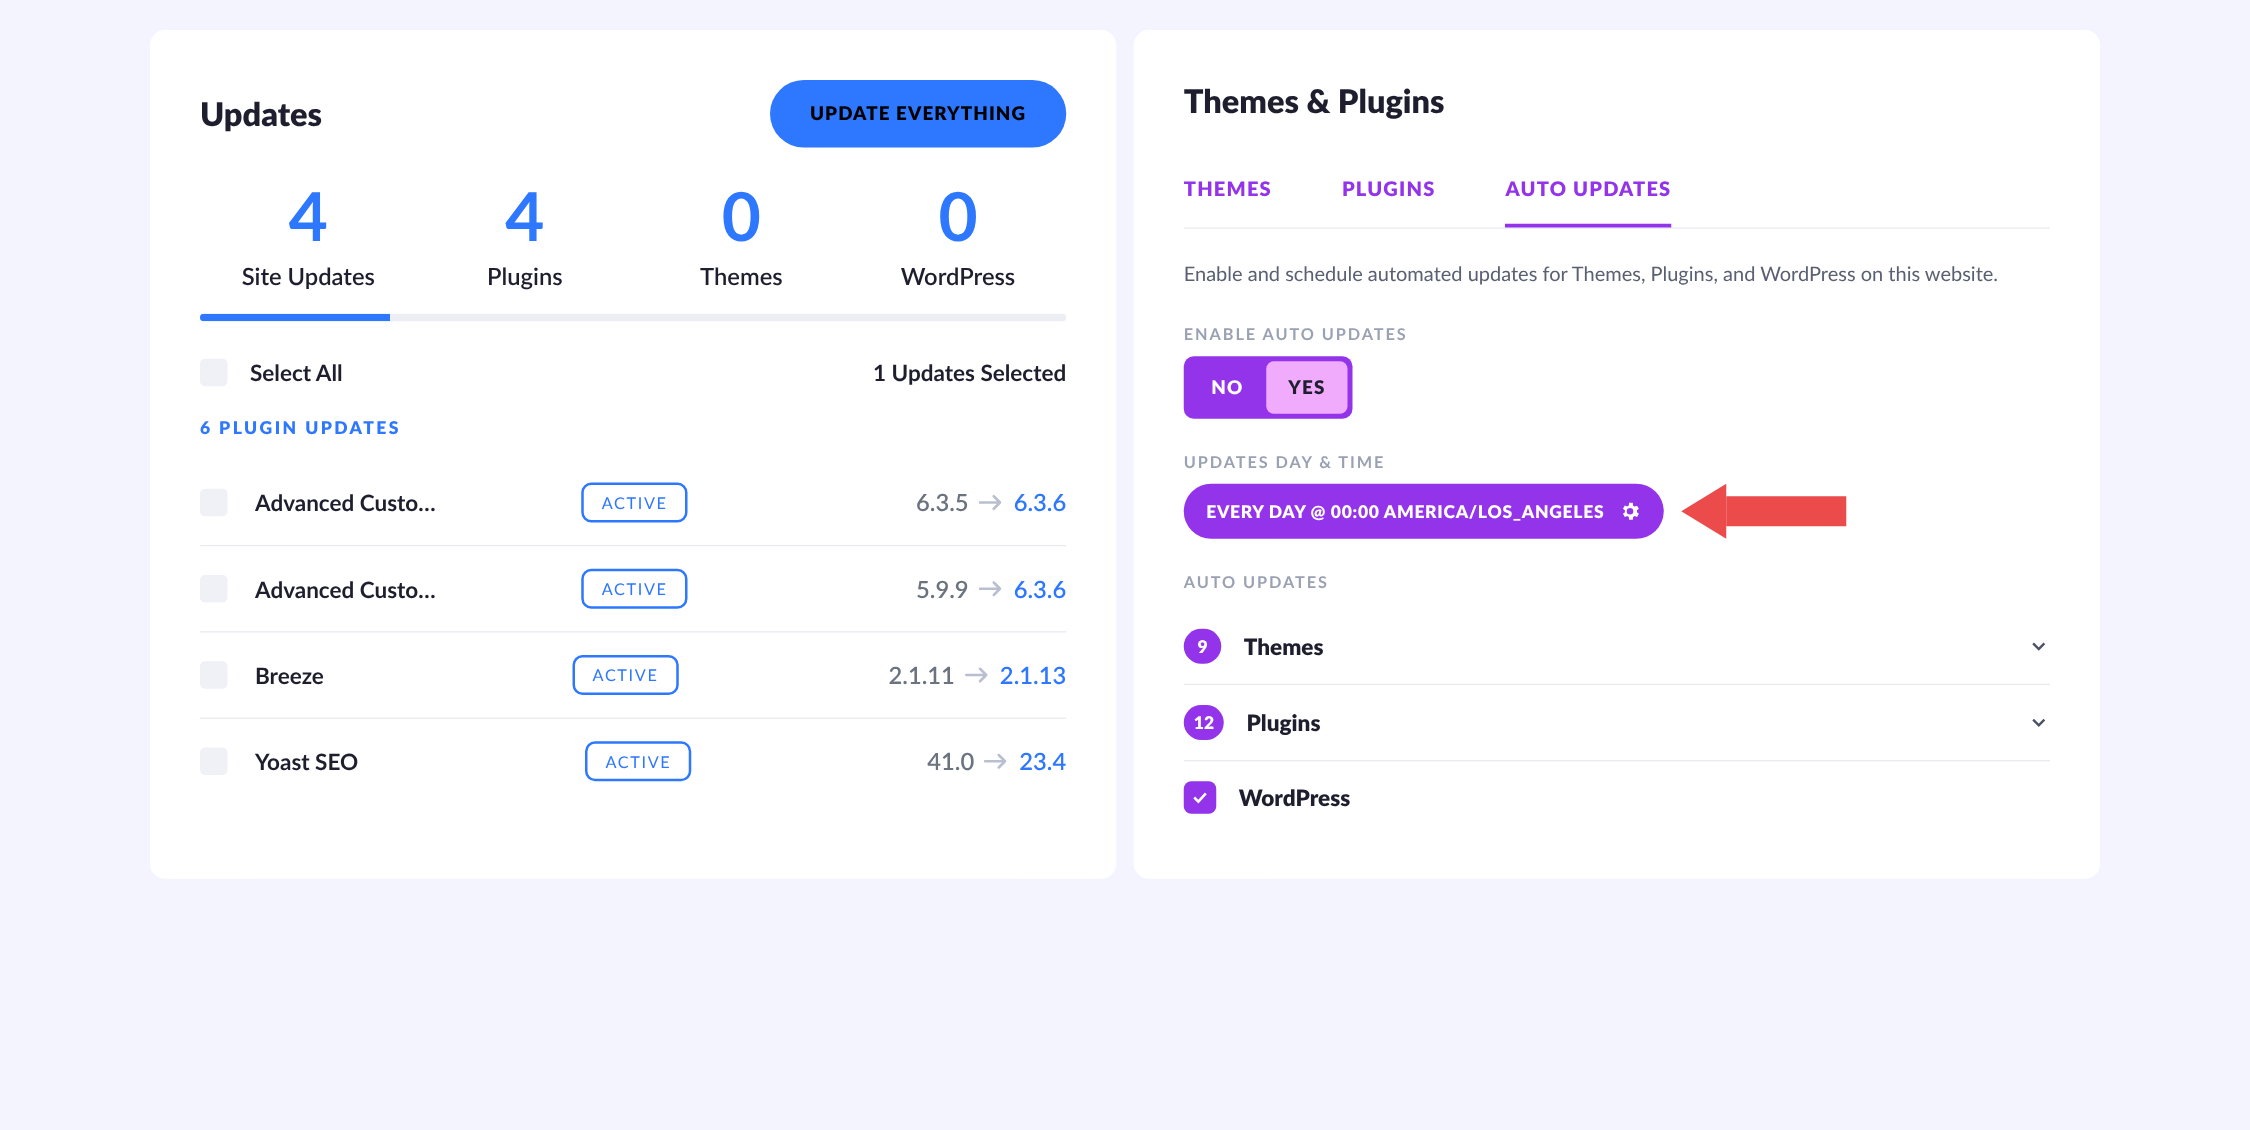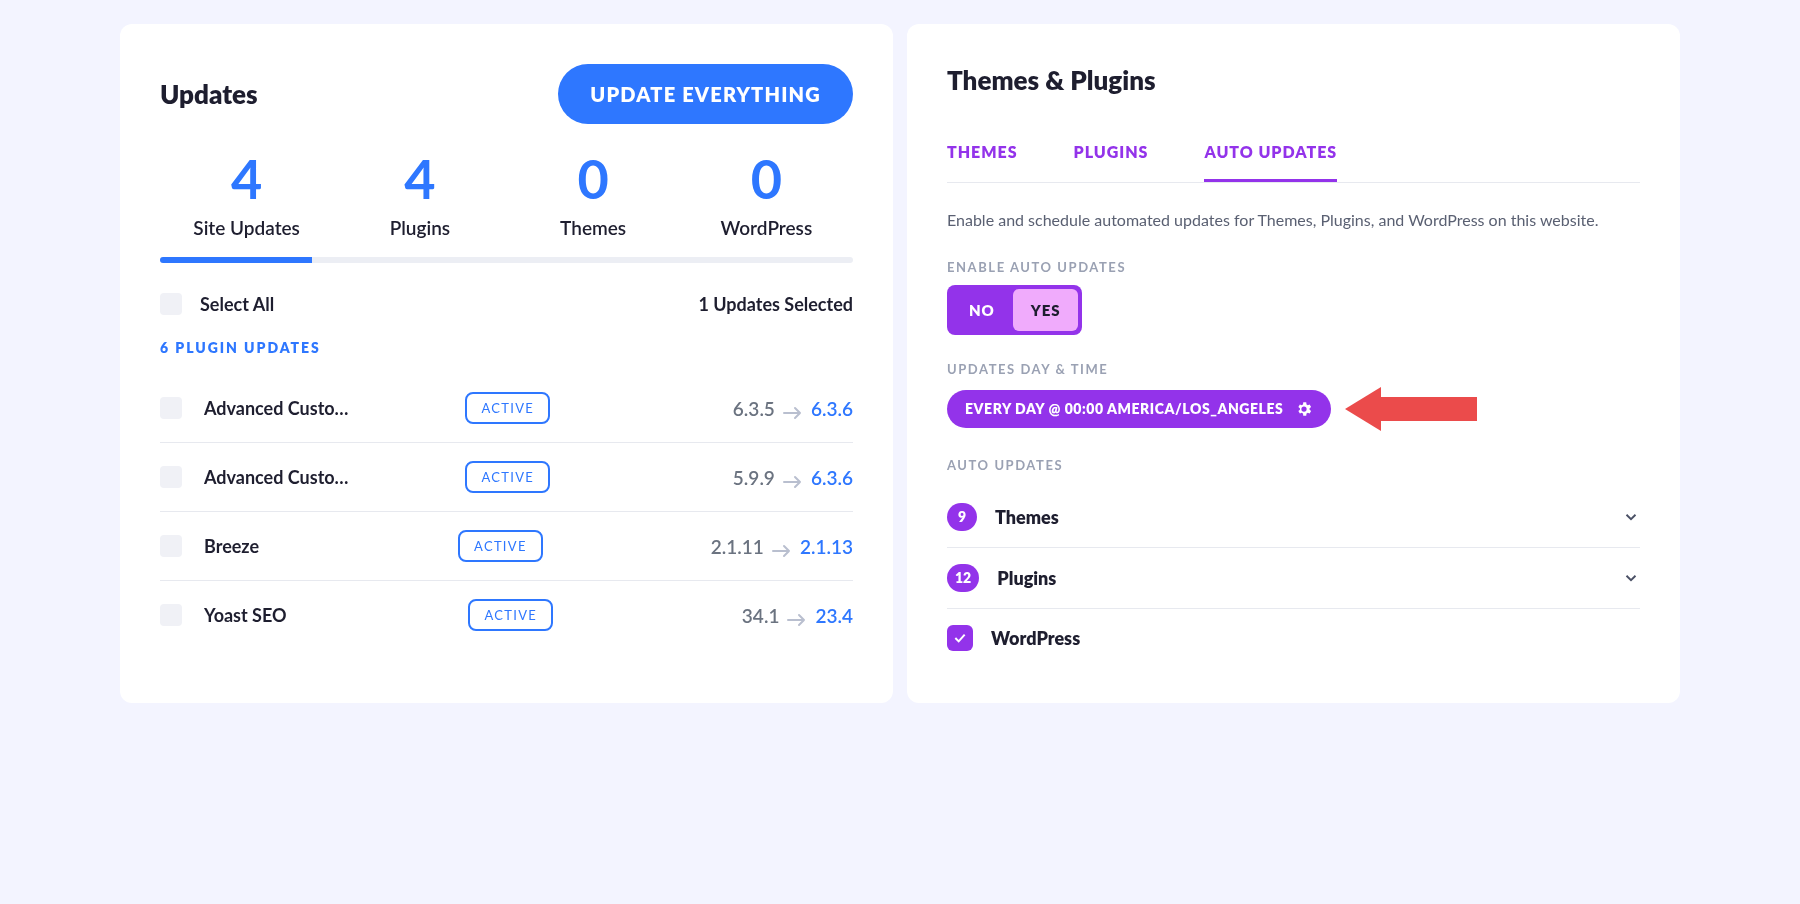--- a/index.html
+++ b/index.html
@@ -13,52 +13,52 @@
     --bg:#f3f4ff;
     --arrow-red:#eb4b4b;
   }
   *{box-sizing:border-box;font-family:Lato,Helvetica,Arial,sans-serif}
   body{margin:0;background:var(--bg);padding:24px 32px}
   .wrap{display:flex;gap:14px;max-width:1560px;margin:0 auto}
   .card{background:#fff;border-radius:12px;flex:1;padding:40px 40px 36px 40px;min-width:0}
   h2{margin:0;font-size:26px;font-weight:800;color:var(--text)}
   
   .lc-head{display:flex;align-items:center;justify-content:space-between;margin-bottom:28px}
-  .btn-blue{background:var(--blue);color:#ffffff;border:none;border-radius:999px;padding:18px 32px;font-weight:800;letter-spacing:.06em;font-size:20px;cursor:pointer}
+  .btn-blue{background:var(--blue);color:#000000;border:none;border-radius:999px;padding:18px 32px;font-weight:800;letter-spacing:.06em;font-size:15px;cursor:pointer}
   .stats{display:flex;justify-content:space-between;text-align:center;margin-bottom:18px}
   .stat{flex:1}
   .stat .num{color:var(--blue);font-size:54px;font-weight:700;line-height:1}
   .stat .lab{margin-top:10px;font-size:19px;color:var(--text);font-weight:600}
   .prog{height:6px;background:#eceef4;border-radius:3px;overflow:hidden;margin-bottom:30px}
   .prog>span{display:block;height:100%;background:var(--blue);width:22%}
   .selrow{display:flex;align-items:flex-start;justify-content:space-between;margin-bottom:24px}
   .sel-left{display:flex;align-items:center;gap:18px;font-size:18px;font-weight:700;color:var(--text)}
   .chk{width:22px;height:22px;border-radius:4px;background:#f0f1f6}
   .sel-right{font-size:18px;font-weight:700;color:var(--text)}
   .section-label{color:var(--blue);font-weight:800;letter-spacing:.14em;font-size:14px;margin-bottom:18px}
   .urow{display:flex;align-items:center;padding:18px 0;border-bottom:1px solid var(--line)}
   .urow:last-child{border-bottom:none}
   .urow .chk{margin-right:22px;flex:0 0 auto}
   .uname{flex:0 0 170px;font-size:18px;font-weight:700;color:var(--text);white-space:nowrap;overflow:hidden;text-overflow:ellipsis}
   .ubadge{margin-left:auto;margin-right:auto;color:var(--blue);border:2px solid var(--blue);border-radius:8px;padding:6px 14px;font-weight:400;letter-spacing:.1em;font-size:13px}
-  .uver{margin-left:auto;font-size:19px;font-weight:600;color:#4a5065;display:flex;align-items:flex-end;gap:8px;white-space:nowrap}
+  .uver{margin-left:auto;font-size:19px;font-weight:600;color:#4a5065;display:flex;align-items:center;gap:8px;white-space:nowrap}
   .uver .cur{color:#6b7380}
   .uver .to{color:var(--blue)}
   .uver svg{width:20px;height:14px}
   
   .tabs{display:flex;gap:56px;border-bottom:1px solid var(--line);margin-top:28px}
   .tab{padding:18px 0;font-weight:800;letter-spacing:.06em;color:var(--purple2);font-size:16px;cursor:pointer;border-bottom:3px solid transparent}
   .tab.active{border-bottom-color:var(--purple2)}
   .desc{margin-top:24px;font-size:16px;color:#5a6072;line-height:1.6}
   .field-label{margin-top:26px;font-weight:700;letter-spacing:.12em;font-size:13px;color:#9aa1b3}
   .toggle{display:inline-flex;margin-top:10px;border-radius:8px;overflow:hidden;background:var(--purple2);padding:4px}
   .tg{padding:12px 18px;font-weight:800;letter-spacing:.06em;font-size:15px;cursor:pointer;text-align:right;border-radius:6px}
   .tg.no{color:#fff}
   .tg.yes{background:#f0abfc;color:var(--text)}
-  .sched-wrap{position:relative;display:flex;align-items:center;margin-top:10px}
+  .sched-wrap{position:relative;display:flex;margin-top:10px}
   .sched{display:inline-flex;align-items:center;gap:12px;background:var(--purple2);color:#fff;border-radius:999px;padding:10px 18px;font-weight:800;letter-spacing:.04em;font-size:14px;cursor:pointer}
   .sched svg{width:18px;height:18px}
   .arrow{margin-left:14px;display:flex;align-items:center}
   .arrow .shaft{width:96px;height:24px;background:var(--arrow-red)}
   .arrow .head{width:0;height:0;border-top:22px solid transparent;border-bottom:22px solid transparent;border-right:36px solid var(--arrow-red)}
   .au-list{margin-top:14px}
   .au-row{display:flex;align-items:center;padding:16px 0;border-bottom:1px solid var(--line)}
   .au-row:last-child{border-bottom:none}
   .pill{min-width:30px;height:28px;padding:0 8px;border-radius:999px;background:var(--purple2);color:#fff;font-weight:800;font-size:14px;display:flex;align-items:center;justify-content:center;margin-right:18px}
   .au-name{font-size:18px;font-weight:800;color:var(--text)}
@@ -145,21 +145,21 @@
               <path d="M1 7h16M12 2l5 5-5 5" stroke="#b9bfcf" stroke-width="2" fill="none" stroke-linecap="round" stroke-linejoin="round"></path>
             </svg>
           <span class="to">2.1.13</span>
         </div>
       </div>
       <div class="urow">
         <div class="chk"></div>
         <div class="uname">Yoast SEO</div>
         <span class="ubadge">ACTIVE</span>
         <div class="uver">
-          <span class="cur">34.1</span>
+          <span class="cur">41.0</span>
           <svg viewBox="0 0 20 14">
               <path d="M1 7h16M12 2l5 5-5 5" stroke="#b9bfcf" stroke-width="2" fill="none" stroke-linecap="round" stroke-linejoin="round"></path>
             </svg>
           <span class="to">23.4</span>
         </div>
       </div>
     </div>
   </div>
 
   <div class="card">

